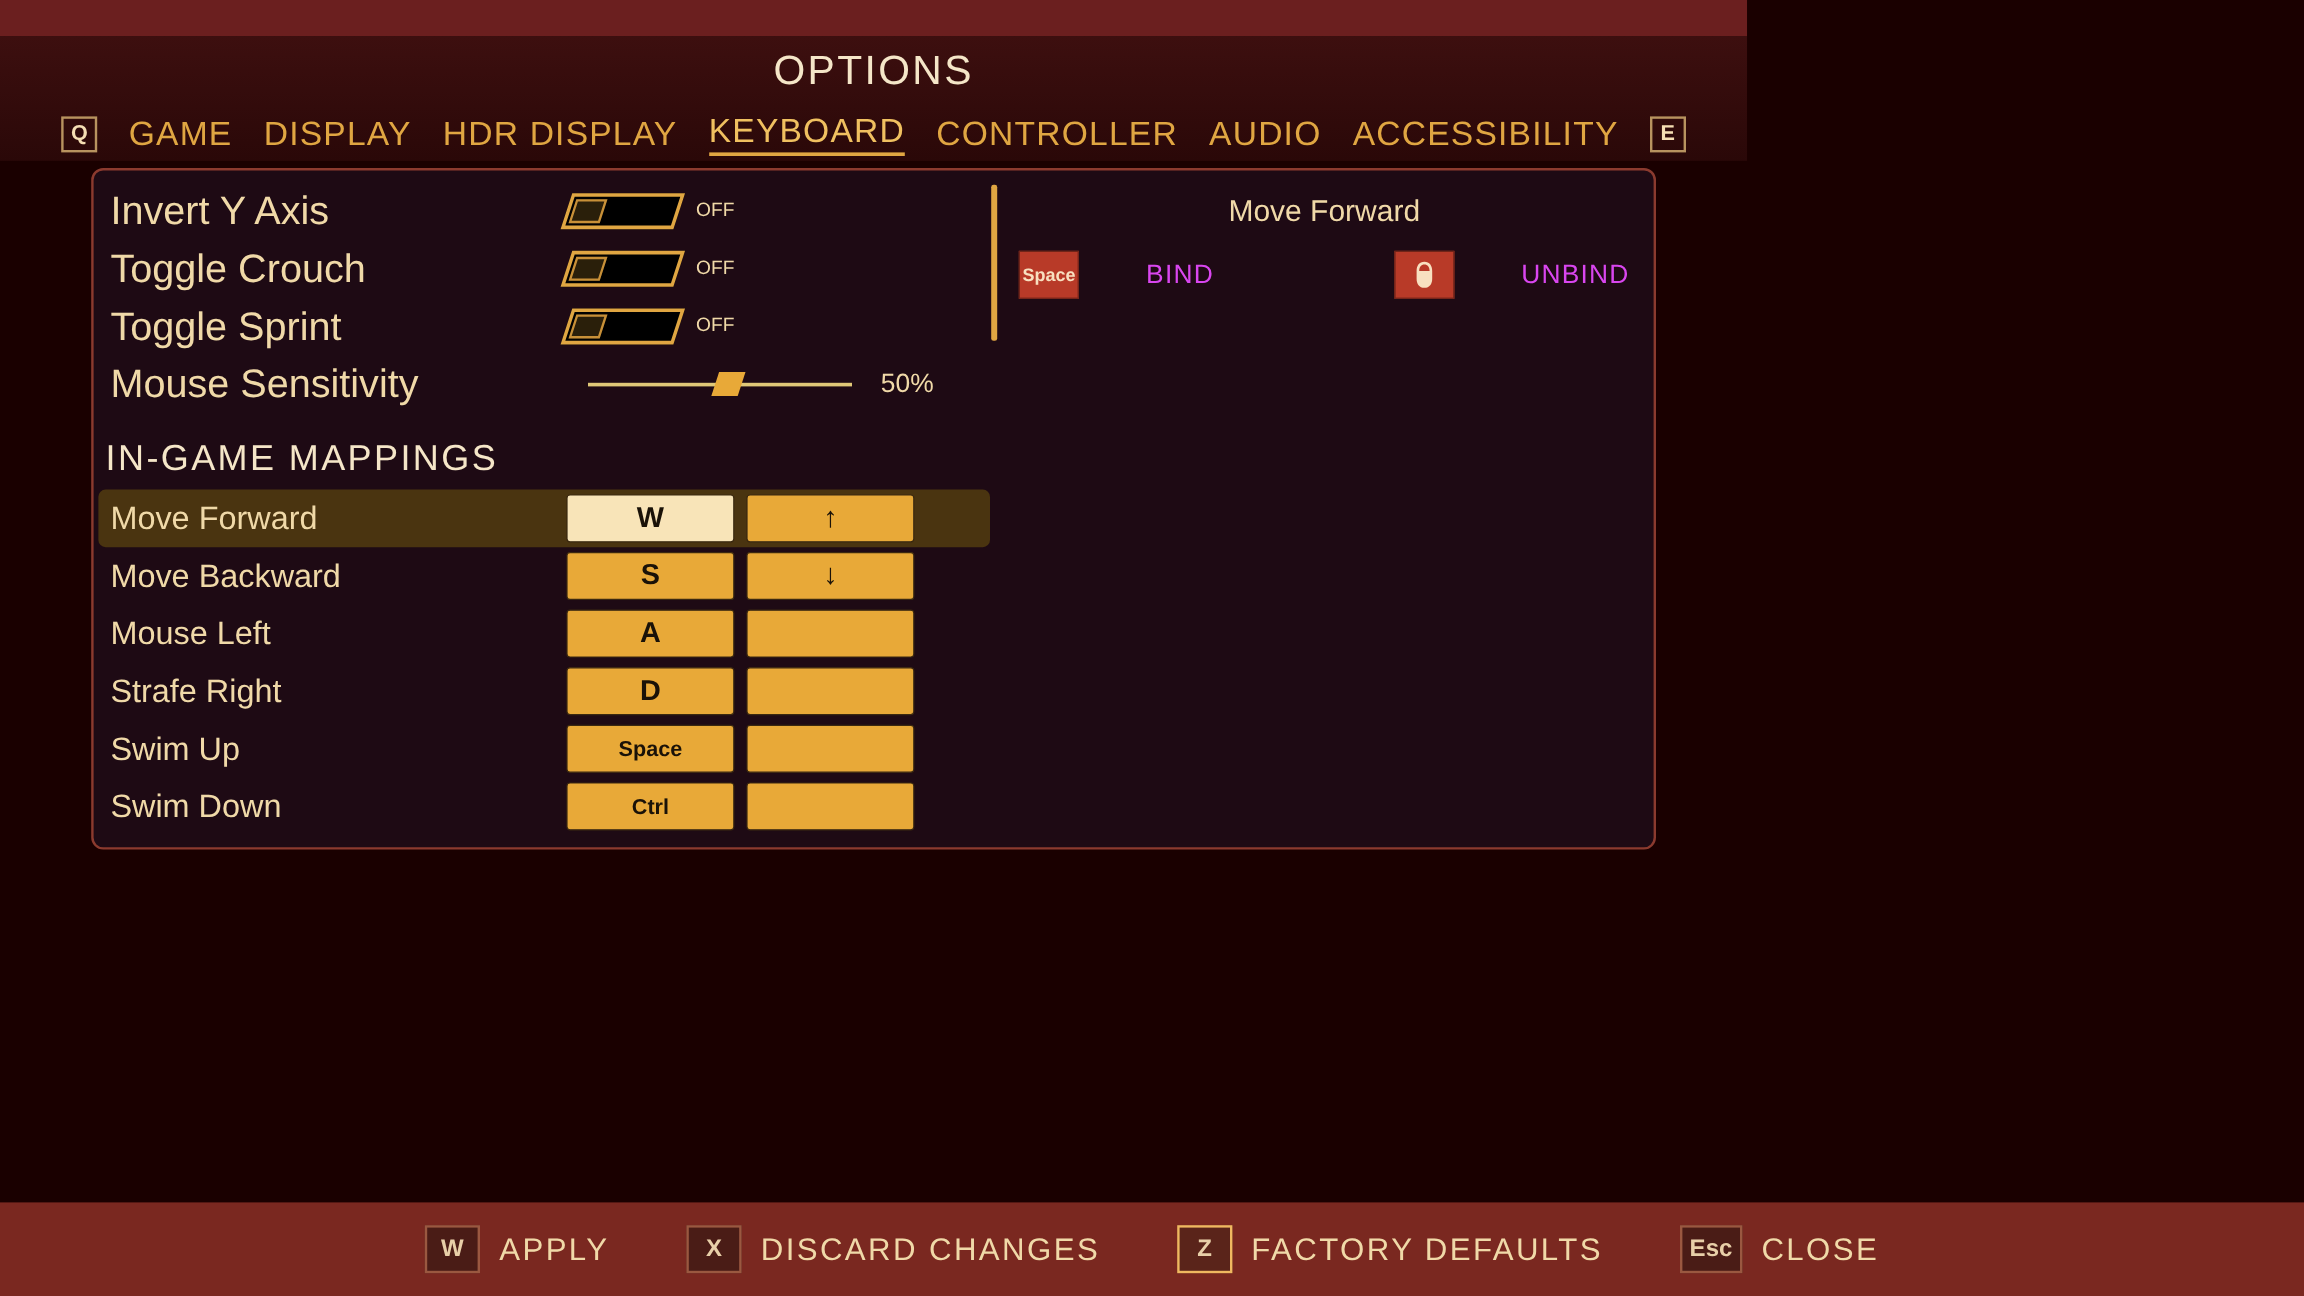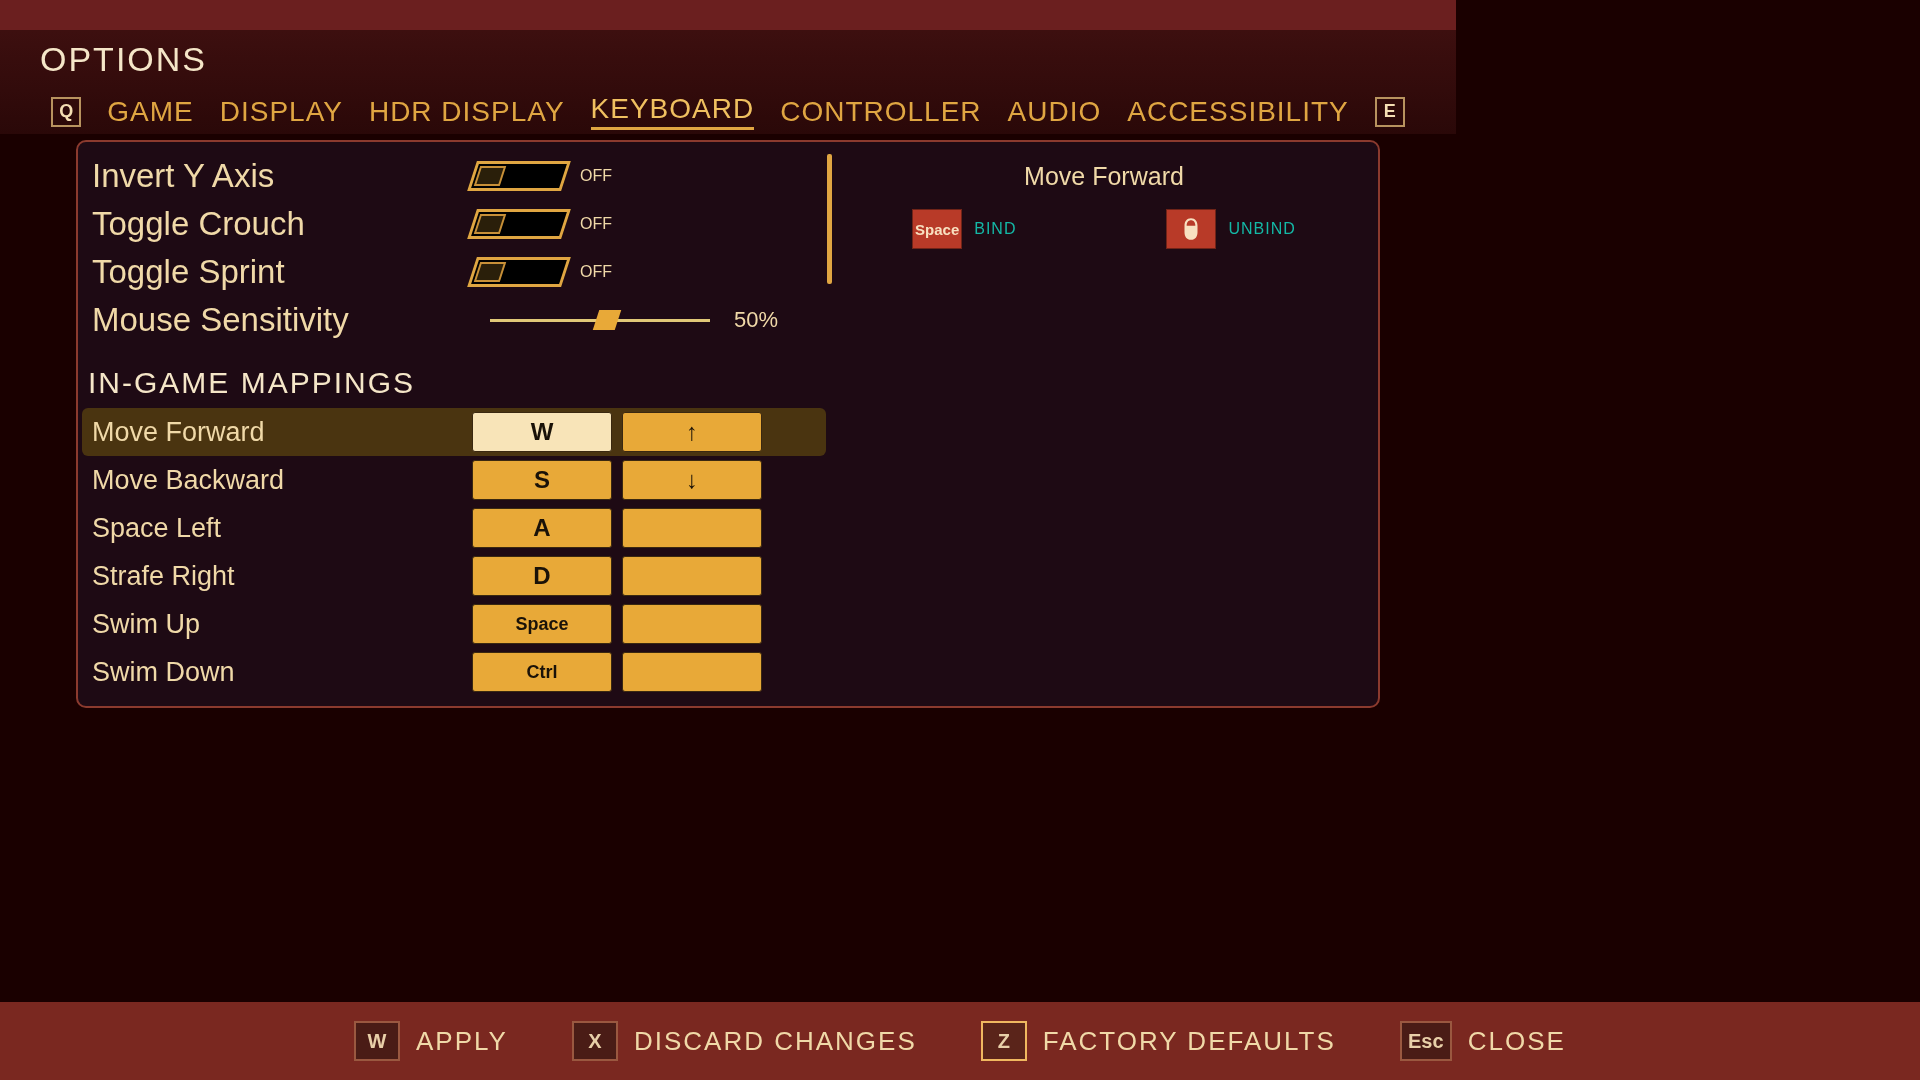--- a/index.html
+++ b/index.html
@@ -8,20 +8,21 @@
   height: 816px;
   background: #1a0000;
   font-family: "Segoe UI", Arial, sans-serif;
   overflow: hidden;
   color: #f5deb3;
 }
 .top-bar { height: 30px; background: #6b1f1f; }
 .header {
   padding: 10px 40px 0;
   background: linear-gradient(#3d0f0f, #2a0808);
+  text-align: center;
 }
 .page-title {
   font-size: 34px;
   font-weight: 400;
   letter-spacing: 2px;
   color: #f5e6c8;
 }
 .tabs {
   display: flex;
   align-items: center;
@@ -175,23 +176,24 @@
 }
 .action-key {
   width: 50px; height: 40px;
   background: #b83a28;
   display: flex; align-items: center; justify-content: center;
   font-size: 15px; font-weight: 600; color: #f8e0c0;
   border: 1px solid #702418;
 }
 .action-key svg { width: 26px; height: 26px; fill: #f8e0c0; }
 .action-label {
-  font-size: 16px; color: #14b8a6; letter-spacing: 1px;
+  font-size: 22px; color: #d946ef; letter-spacing: 1px;
   font-family: "Arial Narrow", Arial, sans-serif;
   font-stretch: condensed;
+  margin-left: 44px;
 }
 .footer {
   position: absolute;
   bottom: 0; left: 0; right: 0;
   height: 78px;
   background: #7a2820;
   display: flex;
   align-items: center;
   justify-content: center;
   gap: 64px;
@@ -274,21 +276,21 @@
       <div class="mapping-label">Move Forward</div>
       <div class="keybind highlighted">W</div>
       <div class="keybind">↑</div>
     </div>
     <div class="mapping-row">
       <div class="mapping-label">Move Backward</div>
       <div class="keybind">S</div>
       <div class="keybind">↓</div>
     </div>
     <div class="mapping-row">
-      <div class="mapping-label">Space Left</div>
+      <div class="mapping-label">Mouse Left</div>
       <div class="keybind">A</div>
       <div class="keybind empty"></div>
     </div>
     <div class="mapping-row">
       <div class="mapping-label">Strafe Right</div>
       <div class="keybind">D</div>
       <div class="keybind empty"></div>
     </div>
     <div class="mapping-row">
       <div class="mapping-label">Swim Up</div>

